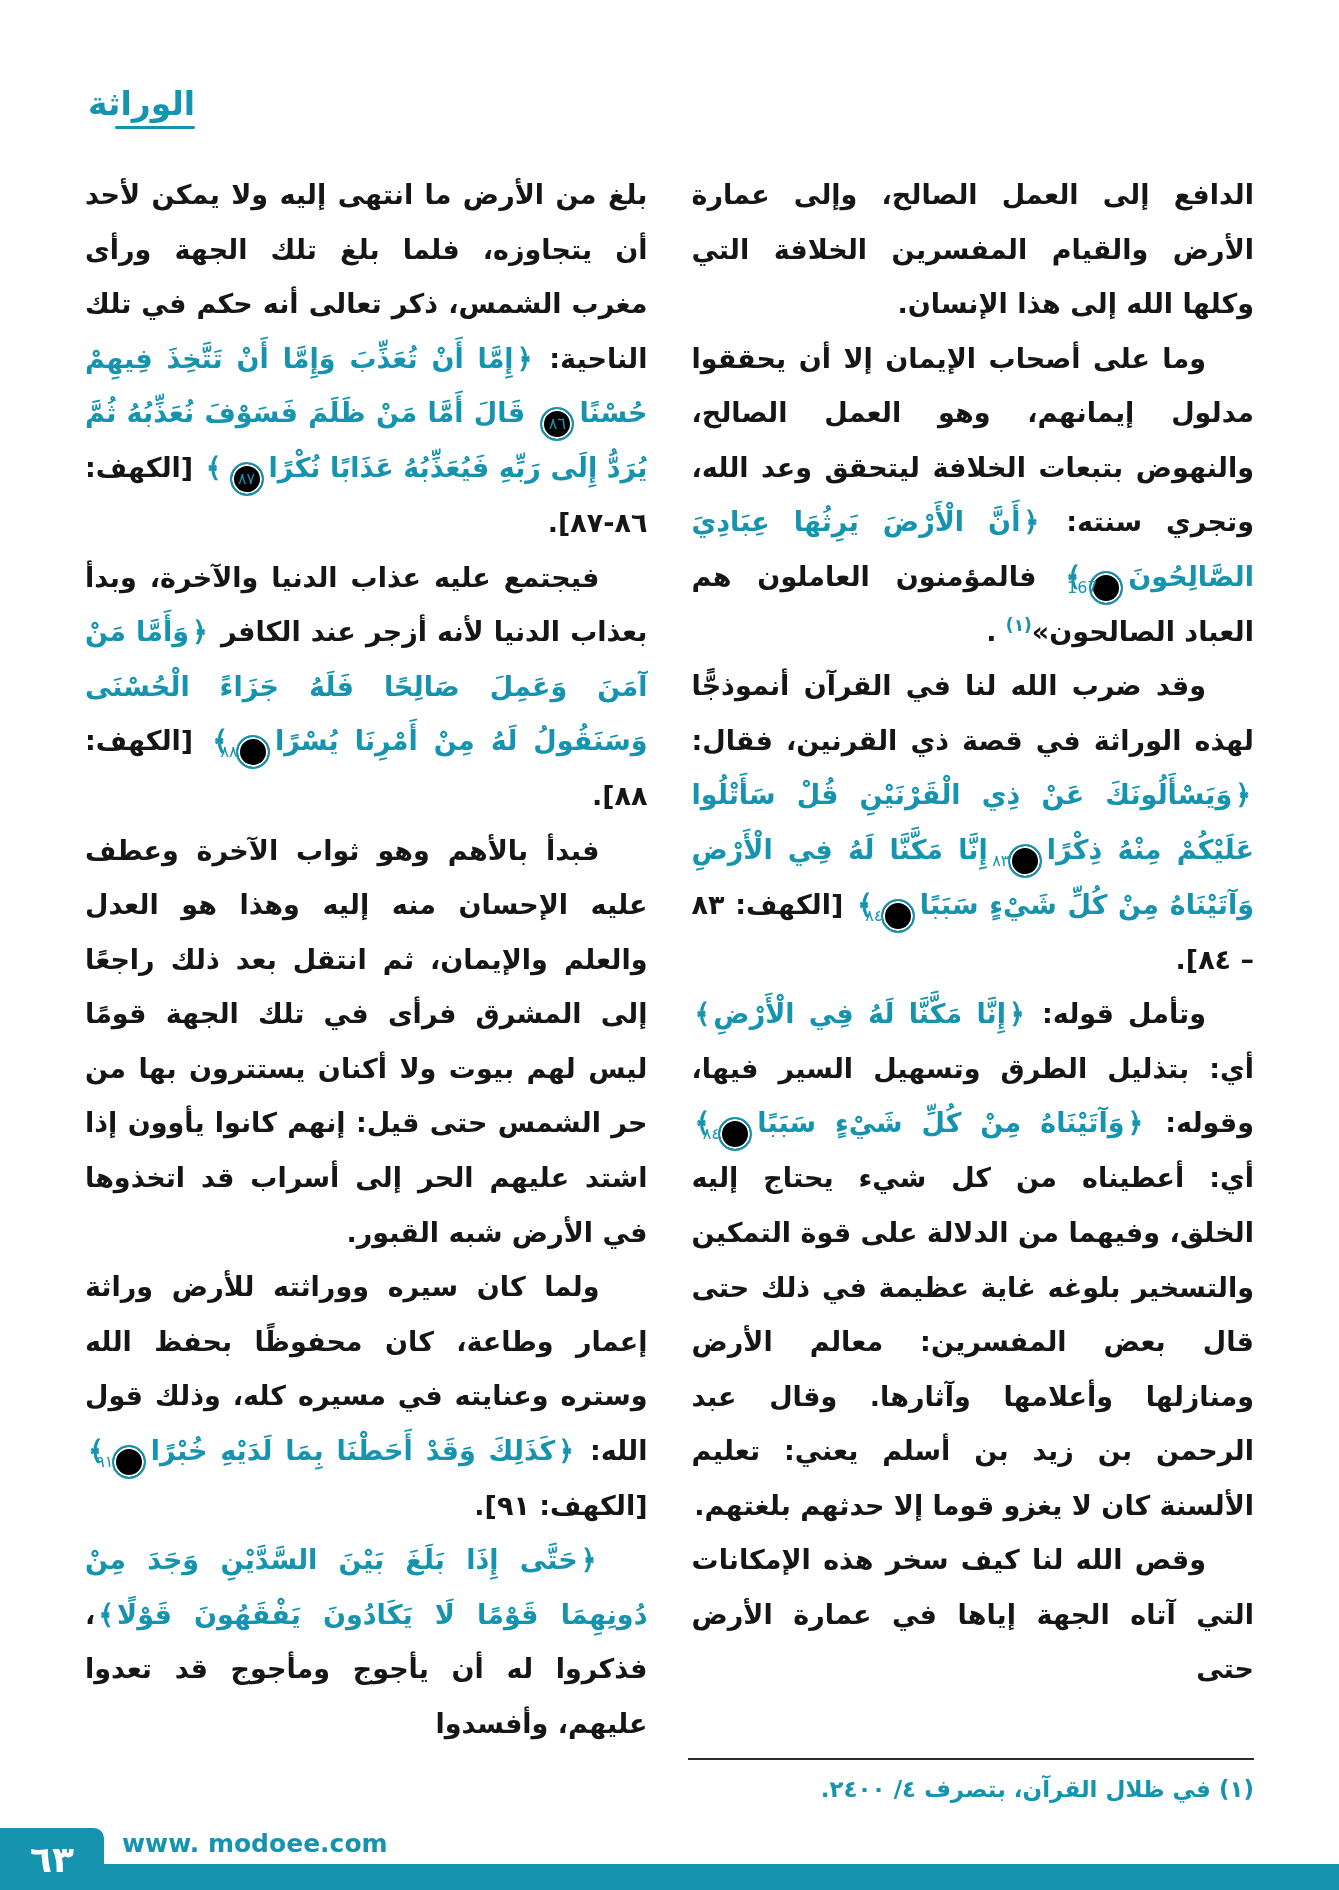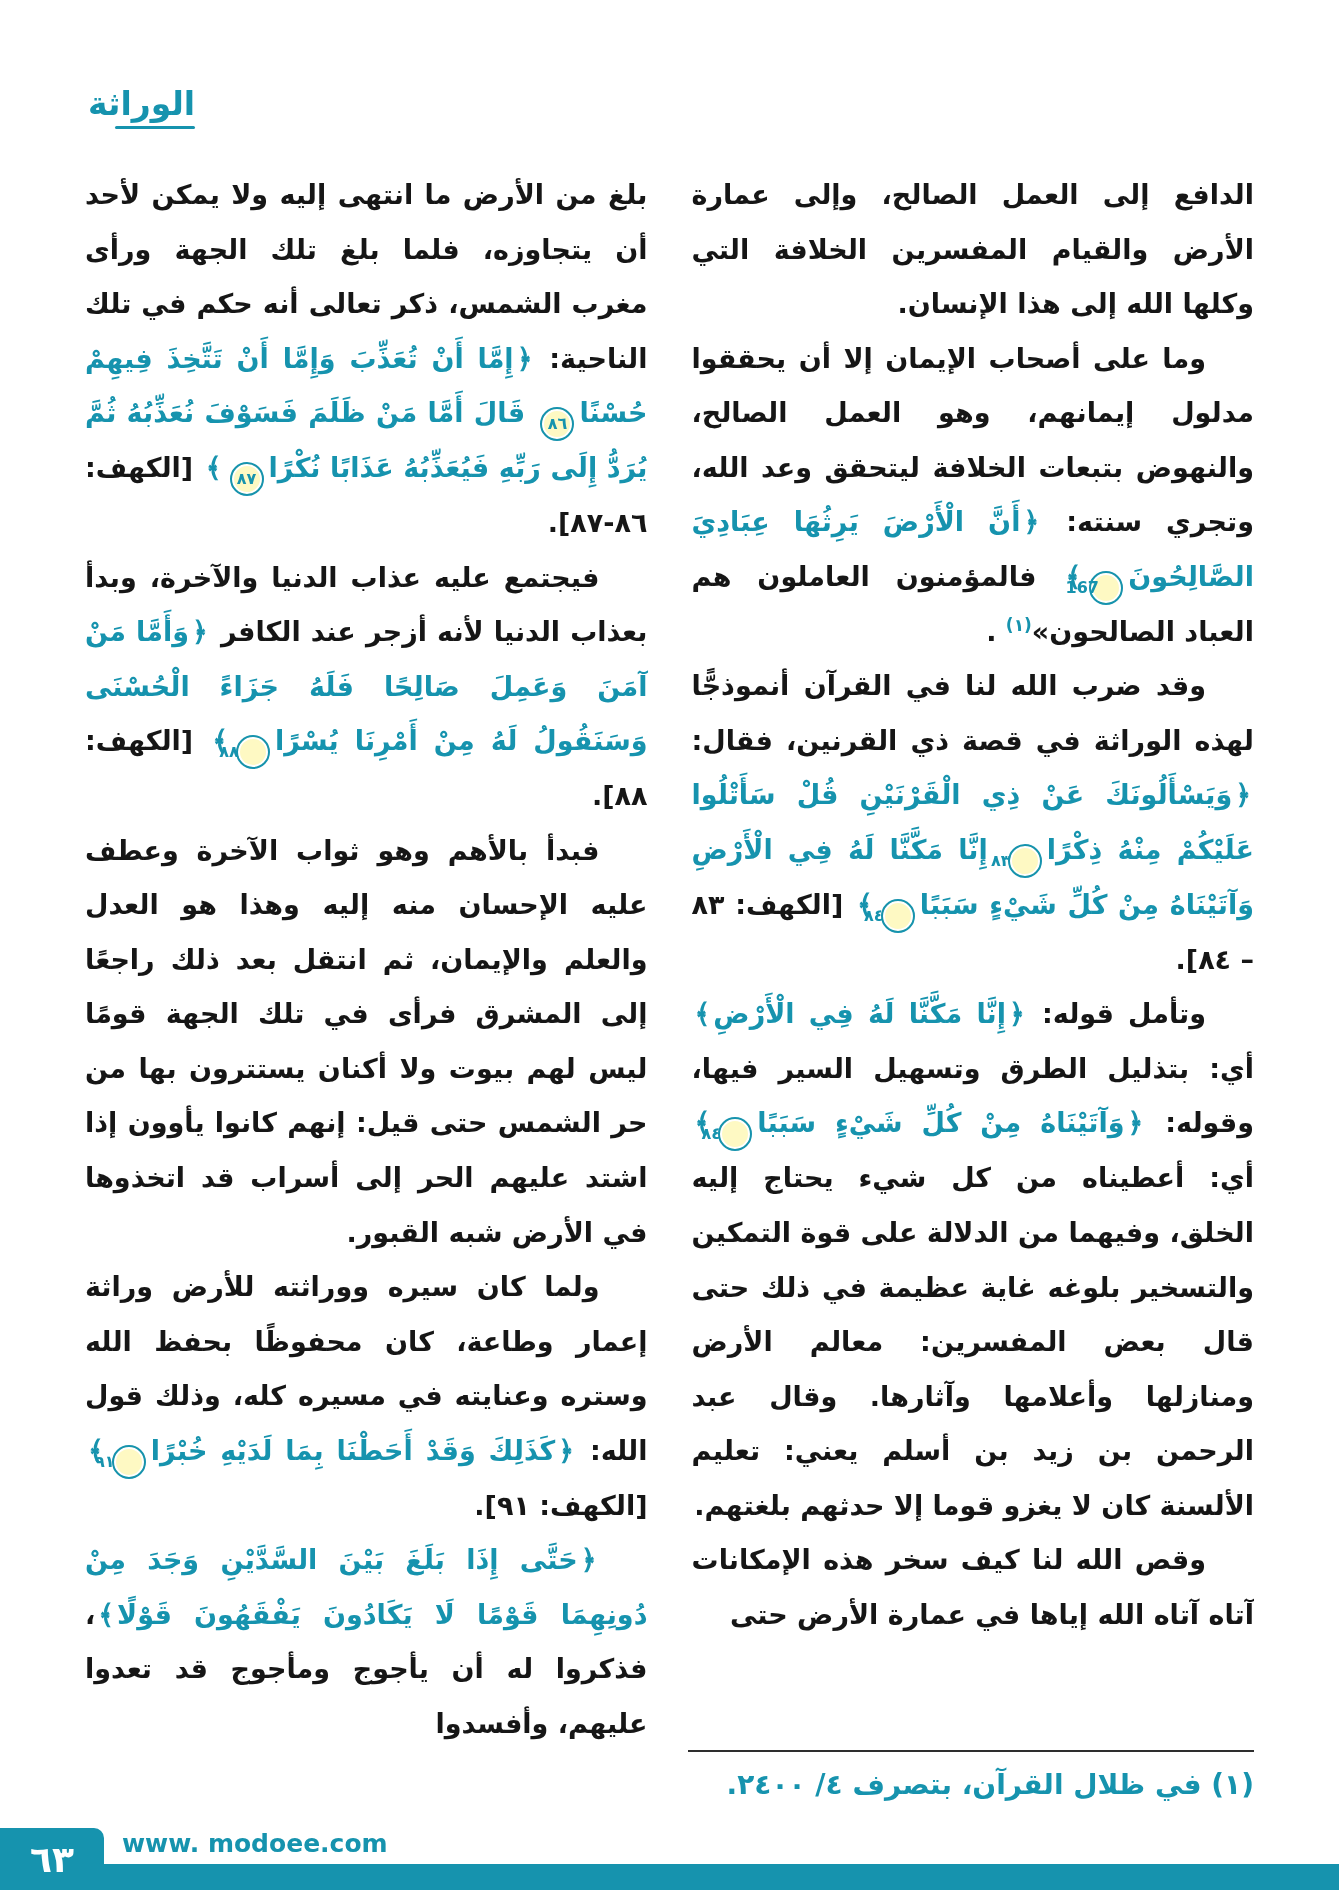--- a/index.html
+++ b/index.html
@@ -12,25 +12,25 @@
   .logo-text { font-size:33px; font-weight:bold; letter-spacing:1px; }
   .logo-rule { display:block; width:80px; height:3px; background:var(--accent); margin-top:3px; border-radius:2px; }
 
   .content { position:absolute; top:168px; left:85px; right:85px; height:1644px; display:flex; gap:44px; direction:rtl; overflow:hidden; }
   .col { flex:1 1 0; min-width:0; }
   .para { font-size:27px; font-weight:bold; color:var(--ink); line-height:2.02; text-align:justify; text-align-last:right; direction:rtl; }
   .para.indent { text-indent:48px; }
 
   .verse { color:var(--accent); }
   .bracket { color:var(--accent); font-weight:bold; padding:0 3px; }
-  .ayah { display:inline-flex; align-items:center; justify-content:center; width:34px; height:34px; border:2px solid var(--accent); border-radius:50%; font-size:16px; font-weight:bold; line-height:1; margin:0 5px; vertical-align:-7px; color:var(--accent); background:#fef9c3; box-shadow:0 0 0 2px #fff inset; }
+  .ayah { display:inline-flex; align-items:center; justify-content:center; width:34px; height:34px; border:2px solid var(--accent); border-radius:50%; font-size:16px; font-weight:normal; line-height:1; margin:0 5px; vertical-align:-7px; color:var(--accent); background:#000000; box-shadow:0 0 0 2px #fff inset; }
   .ref { color:var(--ink); }
   .fnref { color:var(--accent); font-size:17px; font-weight:bold; }
 
-  .footnote { position:absolute; right:85px; bottom:84px; width:566px; border-top:2px solid #2e2e2e; padding-top:12px; direction:rtl; text-align:right; color:var(--accent); font-size:28px; font-weight:bold; line-height:1.5; }
+  .footnote { position:absolute; right:85px; bottom:84px; width:566px; border-top:2px solid #2e2e2e; padding-top:12px; direction:rtl; text-align:right; color:var(--accent); font-size:23px; font-weight:bold; line-height:1.5; }
 
   .footer-bar { position:absolute; left:0; right:0; bottom:0; height:26px; background:var(--accent); }
   .page-tab { position:absolute; left:0; bottom:0; width:104px; height:62px; background:var(--accent); color:#ffffff; display:flex; align-items:center; justify-content:center; font-size:36px; font-weight:bold; border-top-right-radius:10px; }
   .site-url { position:absolute; left:122px; bottom:32px; color:var(--accent); font-size:25px; font-weight:bold; direction:ltr; }
 </style>
 </head>
 <body>
 
 <div class="page">
 
@@ -38,21 +38,21 @@
     <span class="logo-text">الوراثة</span>
     <span class="logo-rule"></span>
   </div>
 
   <div class="content">
     <div class="col" id="col-right">
         <p class="para">الدافع إلى العمل الصالح، وإلى عمارة الأرض والقيام المفسرين الخلافة التي وكلها الله إلى هذا الإنسان.</p>
         <p class="para indent">وما على أصحاب الإيمان إلا أن يحققوا مدلول إيمانهم، وهو العمل الصالح، والنهوض بتبعات الخلافة ليتحقق وعد الله، وتجري سنته: <span class="verse"><span class="bracket">﴿</span>أَنَّ الْأَرْضَ يَرِثُهَا عِبَادِيَ الصَّالِحُونَ<span class="ayah">167</span><span class="bracket">﴾</span></span> فالمؤمنون العاملون هم العباد الصالحون»<sup class="fnref">(١)</sup> .</p>
         <p class="para indent">وقد ضرب الله لنا في القرآن أنموذجًّا لهذه الوراثة في قصة ذي القرنين، فقال: <span class="verse"><span class="bracket">﴿</span>وَيَسْأَلُونَكَ عَنْ ذِي الْقَرْنَيْنِ قُلْ سَأَتْلُوا عَلَيْكُمْ مِنْهُ ذِكْرًا<span class="ayah">٨٣</span></span><span class="verse"> إِنَّا مَكَّنَّا لَهُ فِي الْأَرْضِ وَآتَيْنَاهُ مِنْ كُلِّ شَيْءٍ سَبَبًا<span class="ayah">٨٤</span><span class="bracket">﴾</span></span><span class="ref"> [الكهف: ٨٣ – ٨٤].</span></p>
         <p class="para indent">وتأمل قوله: <span class="verse"><span class="bracket">﴿</span>إِنَّا مَكَّنَّا لَهُ فِي الْأَرْضِ<span class="bracket">﴾</span></span> أي: بتذليل الطرق وتسهيل السير فيها، وقوله: <span class="verse"><span class="bracket">﴿</span>وَآتَيْنَاهُ مِنْ كُلِّ شَيْءٍ سَبَبًا<span class="ayah">٨٤</span><span class="bracket">﴾</span></span> أي: أعطيناه من كل شيء يحتاج إليه الخلق، وفيهما من الدلالة على قوة التمكين والتسخير بلوغه غاية عظيمة في ذلك حتى قال بعض المفسرين: معالم الأرض ومنازلها وأعلامها وآثارها. وقال عبد الرحمن بن زيد بن أسلم يعني: تعليم الألسنة كان لا يغزو قوما إلا حدثهم بلغتهم.</p>
-        <p class="para indent">وقص الله لنا كيف سخر هذه الإمكانات آتاه آتاه الله إياها في عمارة الأرض حتى</p>
+        <p class="para indent">وقص الله لنا كيف سخر هذه الإمكانات التي آتاه الجهة إياها في عمارة الأرض حتى</p>
       </div>
     <div class="col" id="col-left">
         <p class="para">بلغ من الأرض ما انتهى إليه ولا يمكن لأحد أن يتجاوزه، فلما بلغ تلك الجهة ورأى مغرب الشمس، ذكر تعالى أنه حكم في تلك الناحية: <span class="verse"><span class="bracket">﴿</span>إِمَّا أَنْ تُعَذِّبَ وَإِمَّا أَنْ تَتَّخِذَ فِيهِمْ حُسْنًا<span class="ayah">٨٦</span></span><span class="verse"> قَالَ أَمَّا مَنْ ظَلَمَ فَسَوْفَ نُعَذِّبُهُ ثُمَّ يُرَدُّ إِلَى رَبِّهِ فَيُعَذِّبُهُ عَذَابًا نُكْرًا<span class="ayah">٨٧</span><span class="bracket">﴾</span></span><span class="ref"> [الكهف: ٨٦-٨٧].</span></p>
         <p class="para indent">فيجتمع عليه عذاب الدنيا والآخرة، وبدأ بعذاب الدنيا لأنه أزجر عند الكافر <span class="verse"><span class="bracket">﴿</span>وَأَمَّا مَنْ آمَنَ وَعَمِلَ صَالِحًا فَلَهُ جَزَاءً الْحُسْنَى وَسَنَقُولُ لَهُ مِنْ أَمْرِنَا يُسْرًا<span class="ayah">٨٨</span><span class="bracket">﴾</span></span><span class="ref"> [الكهف: ٨٨].</span></p>
         <p class="para indent">فبدأ بالأهم وهو ثواب الآخرة وعطف عليه الإحسان منه إليه وهذا هو العدل والعلم والإيمان، ثم انتقل بعد ذلك راجعًا إلى المشرق فرأى في تلك الجهة قومًا ليس لهم بيوت ولا أكنان يستترون بها من حر الشمس حتى قيل: إنهم كانوا يأوون إذا اشتد عليهم الحر إلى أسراب قد اتخذوها في الأرض شبه القبور.</p>
         <p class="para indent">ولما كان سيره ووراثته للأرض وراثة إعمار وطاعة، كان محفوظًا بحفظ الله وستره وعنايته في مسيره كله، وذلك قول الله: <span class="verse"><span class="bracket">﴿</span>كَذَلِكَ وَقَدْ أَحَطْنَا بِمَا لَدَيْهِ خُبْرًا<span class="ayah">٩١</span><span class="bracket">﴾</span></span><span class="ref"> [الكهف: ٩١].</span></p>
         <p class="para indent"><span class="verse"><span class="bracket">﴿</span>حَتَّى إِذَا بَلَغَ بَيْنَ السَّدَّيْنِ وَجَدَ مِنْ دُونِهِمَا قَوْمًا لَا يَكَادُونَ يَفْقَهُونَ قَوْلًا<span class="bracket">﴾</span></span>، فذكروا له أن يأجوج ومأجوج قد تعدوا عليهم، وأفسدوا</p>
       </div>
   </div>
 

